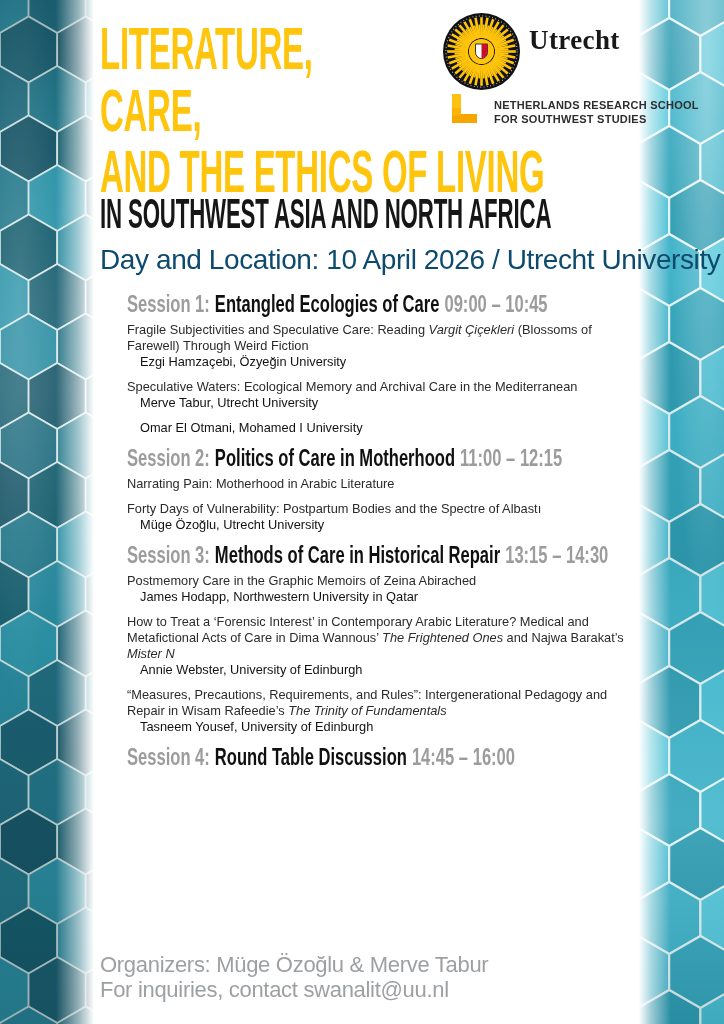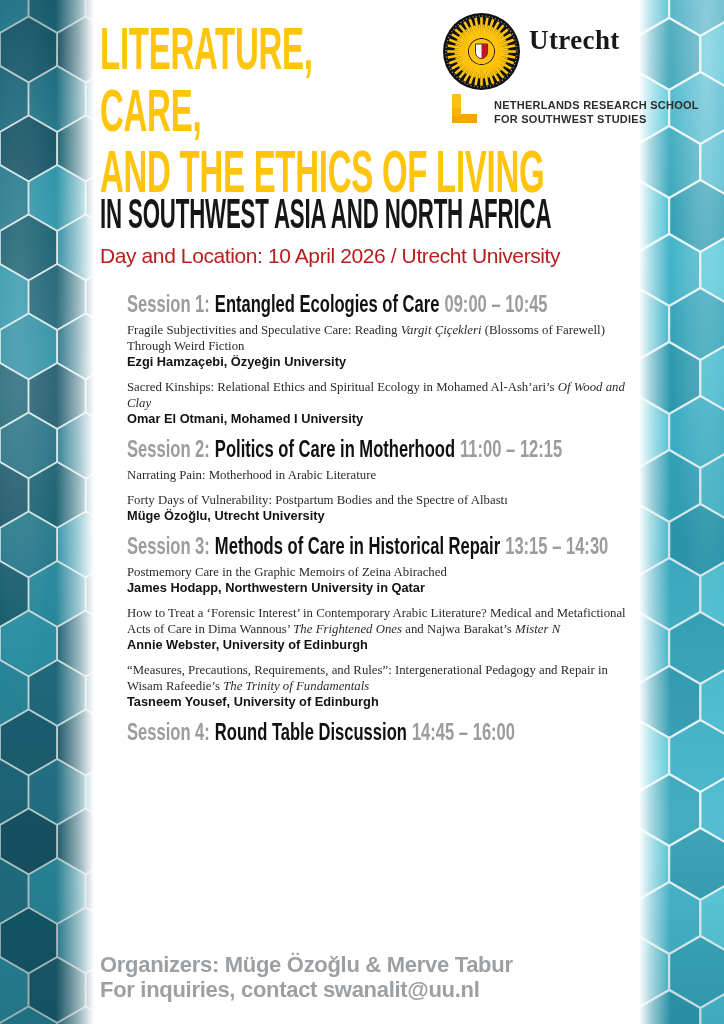--- a/index.html
+++ b/index.html
@@ -52,37 +52,37 @@
     font-size:60px;line-height:61px;font-weight:700;
     color:var(--accent-yellow,#FFC40C);transform:scaleX(0.55);letter-spacing:-0.5px;
   }
   .poster-subtitle{position:absolute;left:100px;top:192px;}
   .poster-subtitle .cond{
     font-size:42px;line-height:44px;font-weight:700;color:#161616;
     transform:scaleX(0.53);letter-spacing:-0.3px;
   }
   .date-line{
     position:absolute;left:100px;top:244px;
-    font-size:21px;letter-spacing:-0.4px;color:#b91c1c;
+    font-size:28px;letter-spacing:-0.4px;color:#0c4a6e;
   }
   
   .content{position:absolute;left:127px;top:291px;width:500px;font-size:12.8px;line-height:16px;color:#2b2b2b;}
   .session-header{margin:8px 0 5px;white-space:nowrap;height:26px;text-align:center;}
   .session-header:first-child{margin-top:0;}
   .session-header .cond{font-size:23px;line-height:26px;font-weight:700;transform:scaleX(0.72);}
   .s-label{color:#9c9c9c;margin-right:7px;}
   .s-title{color:#101010;margin-right:7px;}
   .s-time{color:#9c9c9c;}
   .talk{margin-bottom:9px;}
-  .talk-title{color:#2b2b2b;font-family:Liberation Serif, serif;}
-  .talk-speaker{font-weight:700;color:#121212;}
+  .talk-title{color:#2b2b2b;}
+  .talk-speaker{font-weight:400;color:#121212;margin-left:13px;}
   
   .poster-footer{
     position:absolute;left:100px;top:953px;
-    font-size:22px;line-height:24.5px;letter-spacing:-0.3px;color:#9da0a3;font-weight:bold;
+    font-size:22px;line-height:24.5px;letter-spacing:-0.3px;color:#9da0a3;
   }
 </style>
 </head>
 <body>
 
 <div class="poster">
 
   <div class="tile-border border-left">
     <svg id="hex-left" width="96" height="1024">
         <polygon points="-28.6,-82.5 0.0,-66.0 0.0,-33.0 -28.6,-16.5 -57.2,-33.0 -57.2,-66.0" fill="#186070" stroke="#d8e9e8" stroke-width="1.7"></polygon>
@@ -395,21 +395,24 @@
   </div>
   <div class="date-line">Day and Location: 10 April 2026 / Utrecht University</div>
 
   <div class="content" id="sessions">
       <div class="session-header"><span class="cond"><span class="s-label">Session 1:</span><span class="s-title">Entangled Ecologies of Care</span><span class="s-time">09:00 – 10:45</span></span></div>
       <div class="talk">
         <div class="talk-title"><span>Fragile Subjectivities and Speculative Care: Reading </span><i>Vargit Çiçekleri</i><span> (Blossoms of Farewell) Through Weird Fiction</span></div>
         <div class="talk-speaker">Ezgi Hamzaçebi, Özyeğin University</div>
       </div>
       <div class="talk">
-        <div class="talk-title"><span>Sacred Kinships: Relational Ethics and Spiritual Ecology in Mohamed Al-Ash’ari’s </span><i>Of Wood and Clay</i></div>
+        <div class="talk-title"><span>Speculative Waters: Ecological Memory and Archival Care in the Mediterranean</span></div>
+        <div class="talk-speaker">Merve Tabur, Utrecht University</div>
+      </div>
+      <div class="talk">
         <div class="talk-speaker">Omar El Otmani, Mohamed I University</div>
       </div>
       <div class="session-header"><span class="cond"><span class="s-label">Session 2:</span><span class="s-title">Politics of Care in Motherhood</span><span class="s-time">11:00 – 12:15</span></span></div>
       <div class="talk">
         <div class="talk-title"><span>Narrating Pain: Motherhood in Arabic Literature</span></div>
       </div>
       <div class="talk">
         <div class="talk-title"><span>Forty Days of Vulnerability: Postpartum Bodies and the Spectre of Albastı</span></div>
         <div class="talk-speaker">Müge Özoğlu, Utrecht University</div>
       </div>

